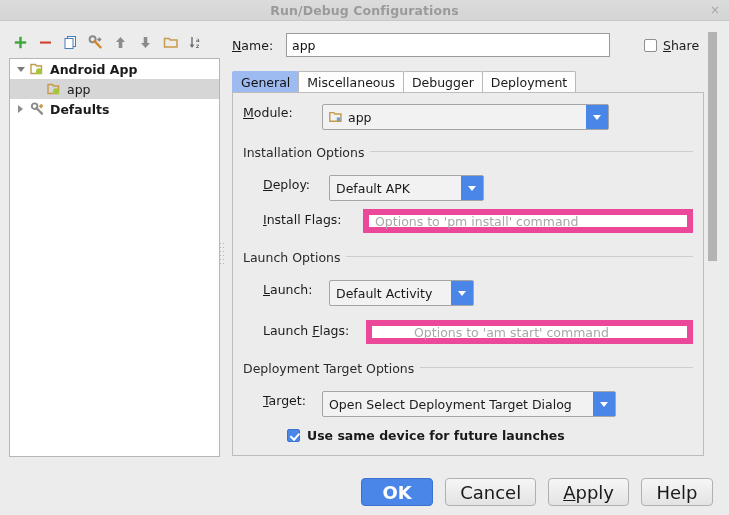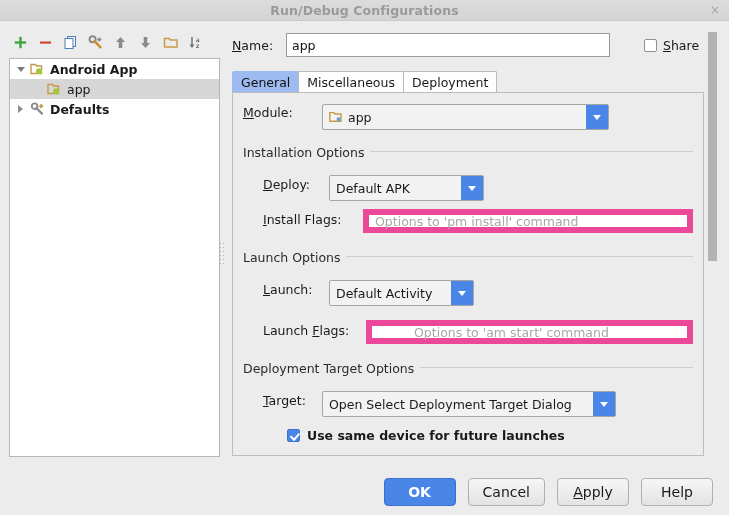--- a/index.html
+++ b/index.html
@@ -286,21 +286,21 @@
 
   
   .btn {
     height: 28px;
     min-width: 72px;
     padding: 0 14px;
     border: 1px solid #b0b0b0;
     background: linear-gradient(to bottom, #f6f6f6, #e3e3e3);
     border-radius: 4px;
     font-family: inherit;
-    font-size: 14px;
+    font-size: 18px;
     color: #1a1a1a;
     box-sizing: border-box;
     display: flex;
     align-items: center;
     justify-content: center;
   }
   .btn.primary {
     background: #4a86e8;
     border-color: #3a72cc;
     color: #fff;
@@ -443,20 +443,21 @@
 <input class="name-input" type="text" value="app" style="">
 
 <div class="share-box">
   <span class="cb"></span>
   <span><u>S</u>hare</span>
 </div>
 
 <div class="tabs">
   <div class="tab active">General</div>
   <div class="tab">Miscellaneous</div>
+  <div class="tab">Debugger</div>
   <div class="tab">Deployment</div>
 </div>
 
 <div class="content">
 
   <div class="row" style="left:10px; top:12px;">
     <span class="fl" style="width:78px;"><u>M</u>odule:</span>
   </div>
   <div class="combo" style="position:absolute; left:89px; top:11px; width:287px;">
     <span class="cval">

